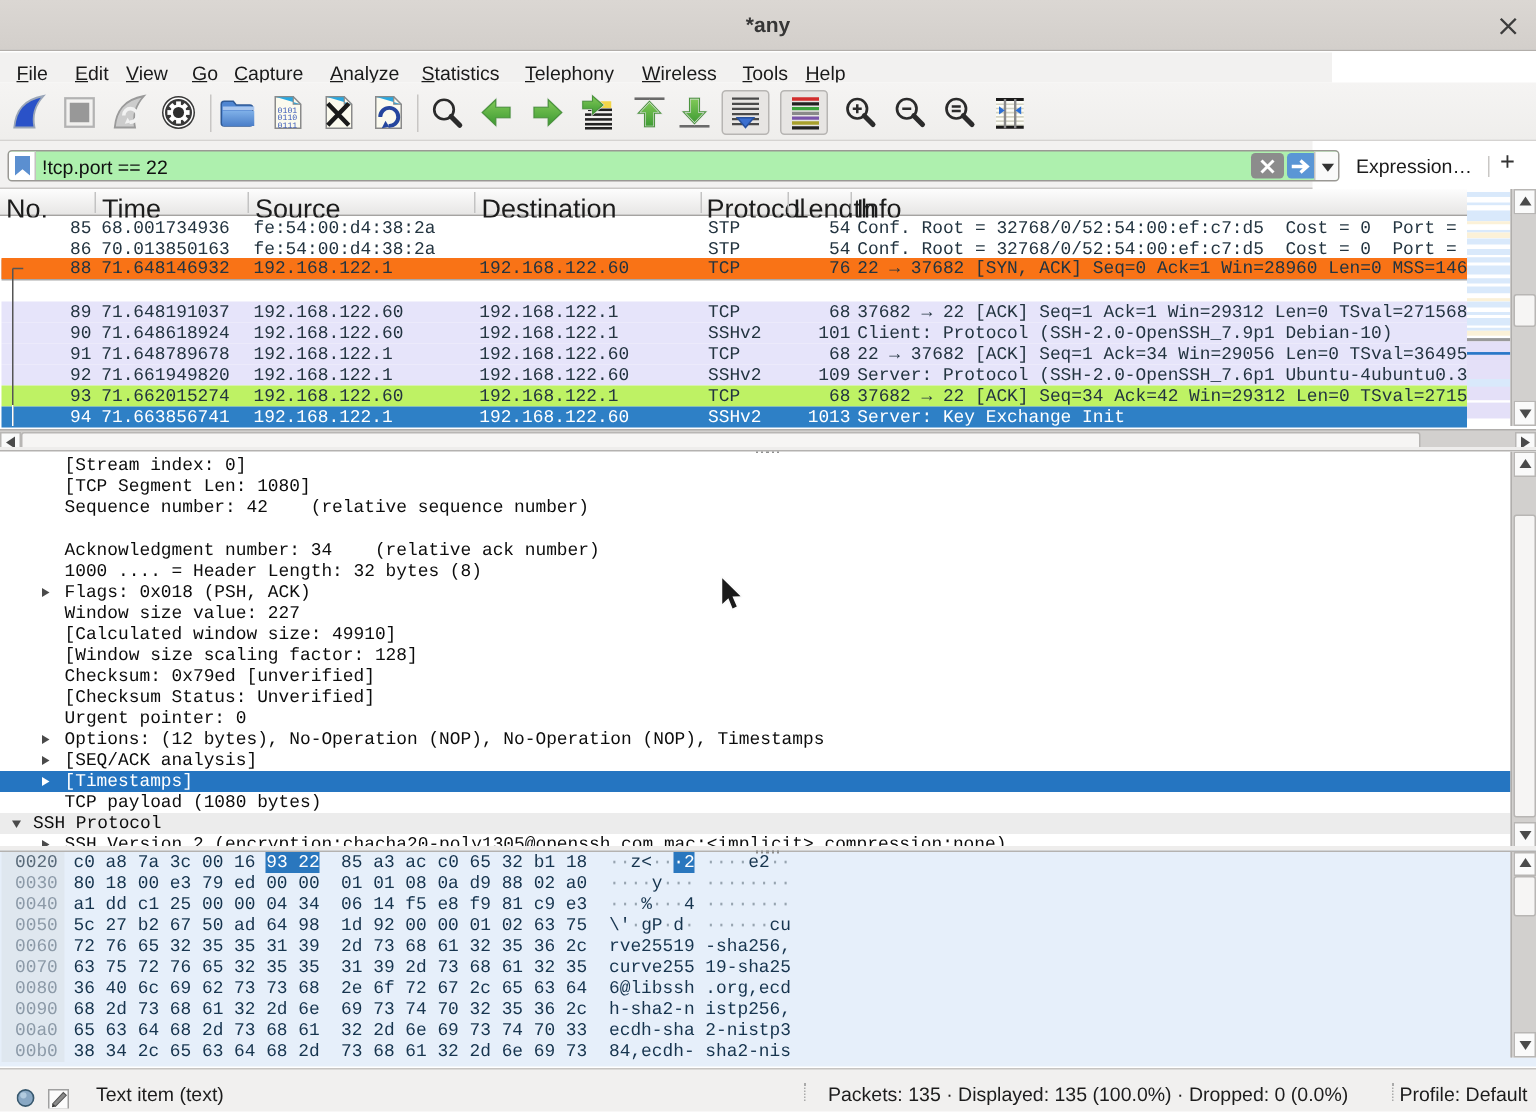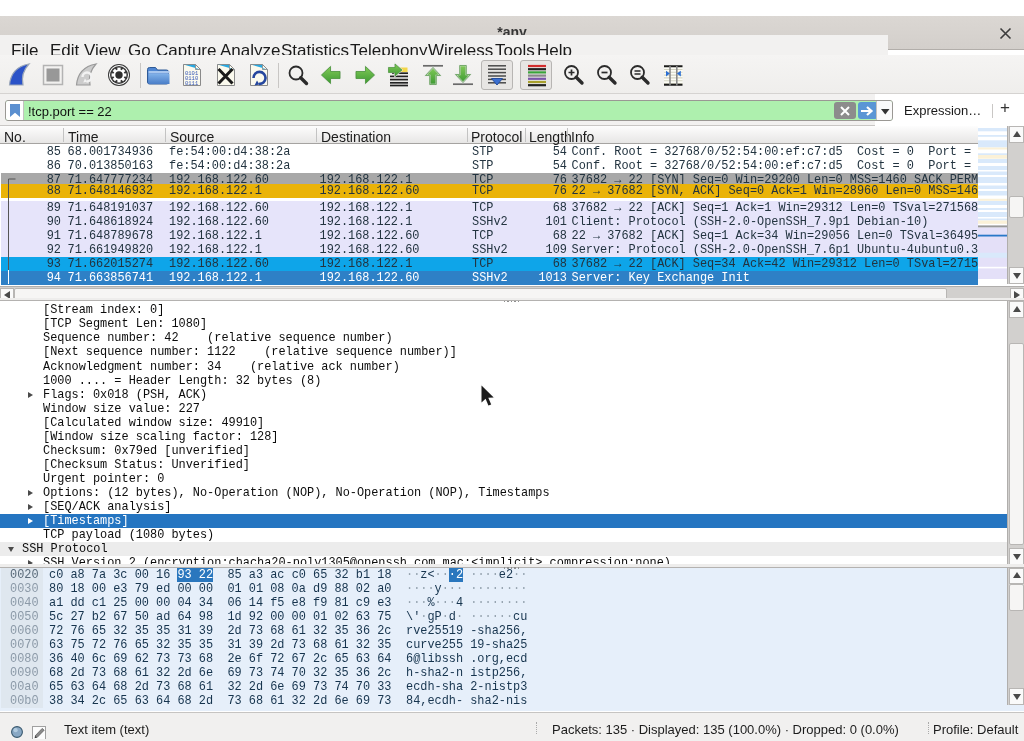--- a/index.html
+++ b/index.html
@@ -1,40 +1,40 @@
 <!DOCTYPE html>
 <html><head><meta charset="utf-8">
 <style>
 *{margin:0;padding:0;box-sizing:border-box}
 html,body{width:1024px;height:741px;overflow:hidden;background:#fff;font-family:"Liberation Sans",sans-serif}
 .abs{position:absolute}
 
-#titlebar{position:absolute;left:0;top:16px;width:1024px;height:34px;background:linear-gradient(#dbd7d3,#d3cfcb);border-bottom:1px solid #b2aeaa}
+#titlebar{position:absolute;left:0;top:0;width:1024px;height:34px;background:linear-gradient(#dbd7d3,#d3cfcb);border-bottom:1px solid #b2aeaa}
 #titlebar .t{position:absolute;left:0;right:0;top:7.8px;text-align:center;font-size:14px;font-weight:bold;color:#363636}
 
-#menubar{position:absolute;left:0;top:35px;width:888px;height:20px;background:#f2f1f0;font-size:17px;color:#1a1a1a}
+#menubar{position:absolute;left:0;top:35px;width:888px;height:20px;background:#f2f1f0;font-size:13px;color:#1a1a1a}
 #menubar span{position:absolute;top:6px}
 #menubar u{text-decoration:underline}
 
 #toolbar{position:absolute;left:0;top:55px;width:1024px;height:39px;background:linear-gradient(#f5f4f3,#efeeec);border-bottom:1px solid #d5d3d1}
 .tsep{position:absolute;top:8px;width:1px;height:25px;background:#c8c6c4}
 .tico{position:absolute;top:7px}
 .tbtn{position:absolute;top:5px;width:32px;height:30px;border:1px solid #b7b5b3;border-radius:3px;background:#e7e5e3}
 
 #filterbar{position:absolute;left:0;top:94px;width:875px;height:32px;background:#f2f1f0;border-bottom:1px solid #c9c7c5}
 #finput{position:absolute;left:5px;top:6px;width:888px;height:21px;background:#aef0ae;border:1px solid #9a9894;border-radius:3px;overflow:hidden}
 #fbook{position:absolute;left:0;top:0;width:18px;height:19px;background:#fff;border-right:1px solid #c4c2c0}
 #ftext{position:absolute;left:22px;top:3px;font-size:13px;color:#111}
 #fclear{position:absolute;left:828px;top:1px;width:22px;height:17px;background:#8c8c8c;border-radius:3px}
 #fapply{position:absolute;left:852px;top:1px;width:20px;height:17px;background:#5a96d5;border-radius:3px}
 #fexp{position:absolute;left:904px;top:9px;font-size:13px;color:#1a1a1a}
 #fplus{position:absolute;left:1000px;top:4px;font-size:17px;color:#333}
 
 #plist{position:absolute;left:0;top:126px;width:1024px;height:172px;background:#fff}
-#phead{position:absolute;left:0;top:0;width:1007px;height:18px;background:linear-gradient(#fdfdfd,#e7e6e5);border-bottom:1px solid #a5a3a1;font-size:14px;color:#1c1c1c}
+#phead{position:absolute;left:0;top:0;width:1007px;height:18px;background:linear-gradient(#fdfdfd,#e7e6e5);border-bottom:1px solid #a5a3a1;font-size:18px;color:#1c1c1c}
 #phead span{position:absolute;top:3px}
 .hsep{position:absolute;top:2px;width:1px;height:14px;background:#c3c3c3}
 .prow{position:absolute;left:1px;width:977px;height:14px;font-family:"Liberation Mono",monospace;font-size:11.9px;line-height:14.1px;white-space:pre;color:#233440}
 .prow span{position:absolute;top:0}
 .pno{left:0;width:60px;text-align:right}
 .ptm{left:66.5px}.psrc{left:168px}.pdst{left:318.5px}.ppr{left:471px}
 .plen{left:500px;width:66px;text-align:right}
 .pinf{left:570.5px}
 
 .sbv{position:absolute;background:#d2d0ce;border-left:1px solid #b0aeac}
@@ -272,26 +272,26 @@
 <div class="hsep" style="left:63px"></div>
       <div class="hsep" style="left:165px"></div>
       <div class="hsep" style="left:316px"></div>
       <div class="hsep" style="left:467px"></div>
       <div class="hsep" style="left:525px"></div>
       <div class="hsep" style="left:567px"></div>
 </div>
 <div class="prow" style="top:18.5px;background:#fff"><span class="pno">85</span><span class="ptm">68.001734936</span><span class="psrc">fe:54:00:d4:38:2a</span><span class="ppr">STP</span><span class="plen">54</span><span class="pinf">Conf. Root = 32768/0/52:54:00:ef:c7:d5  Cost = 0  Port = 0x8001</span></div>
 <div class="prow" style="top:32.6px;background:#fff"><span class="pno">86</span><span class="ptm">70.013850163</span><span class="psrc">fe:54:00:d4:38:2a</span><span class="ppr">STP</span><span class="plen">54</span><span class="pinf">Conf. Root = 32768/0/52:54:00:ef:c7:d5  Cost = 0  Port = 0x8001</span></div>
 <div class="prow" style="top:46.7px;background:#a8a8a8"><span class="pno">87</span><span class="ptm">71.647777234</span><span class="psrc">192.168.122.60</span><span class="pdst">192.168.122.1</span><span class="ppr">TCP</span><span class="plen">76</span><span class="pinf">37682 → 22 [SYN] Seq=0 Win=29200 Len=0 MSS=1460 SACK_PERM=1</span></div>
-<div class="prow" style="top:58px;background:#eab308"><span class="pno">88</span><span class="ptm">71.648146932</span><span class="psrc">192.168.122.1</span><span class="pdst">192.168.122.60</span><span class="ppr">TCP</span><span class="plen">76</span><span class="pinf">22 → 37682 [SYN, ACK] Seq=0 Ack=1 Win=28960 Len=0 MSS=1460 S</span></div>
+<div class="prow" style="top:46px;background:#f97316"><span class="pno">88</span><span class="ptm">71.648146932</span><span class="psrc">192.168.122.1</span><span class="pdst">192.168.122.60</span><span class="ppr">TCP</span><span class="plen">76</span><span class="pinf">22 → 37682 [SYN, ACK] Seq=0 Ack=1 Win=28960 Len=0 MSS=1460 S</span></div>
 <div class="prow" style="top:74.9px;background:#e6e4fa"><span class="pno">89</span><span class="ptm">71.648191037</span><span class="psrc">192.168.122.60</span><span class="pdst">192.168.122.1</span><span class="ppr">TCP</span><span class="plen">68</span><span class="pinf">37682 → 22 [ACK] Seq=1 Ack=1 Win=29312 Len=0 TSval=2715689</span></div>
 <div class="prow" style="top:89px;background:#e6e4fa"><span class="pno">90</span><span class="ptm">71.648618924</span><span class="psrc">192.168.122.60</span><span class="pdst">192.168.122.1</span><span class="ppr">SSHv2</span><span class="plen">101</span><span class="pinf">Client: Protocol (SSH-2.0-OpenSSH_7.9p1 Debian-10)</span></div>
 <div class="prow" style="top:103.1px;background:#e6e4fa"><span class="pno">91</span><span class="ptm">71.648789678</span><span class="psrc">192.168.122.1</span><span class="pdst">192.168.122.60</span><span class="ppr">TCP</span><span class="plen">68</span><span class="pinf">22 → 37682 [ACK] Seq=1 Ack=34 Win=29056 Len=0 TSval=364959</span></div>
 <div class="prow" style="top:117.2px;background:#e6e4fa"><span class="pno">92</span><span class="ptm">71.661949820</span><span class="psrc">192.168.122.1</span><span class="pdst">192.168.122.60</span><span class="ppr">SSHv2</span><span class="plen">109</span><span class="pinf">Server: Protocol (SSH-2.0-OpenSSH_7.6p1 Ubuntu-4ubuntu0.3)</span></div>
-<div class="prow" style="top:131.3px;background:#0ea5e9"><span class="pno">93</span><span class="ptm">71.662015274</span><span class="psrc">192.168.122.60</span><span class="pdst">192.168.122.1</span><span class="ppr">TCP</span><span class="plen">68</span><span class="pinf">37682 → 22 [ACK] Seq=34 Ack=42 Win=29312 Len=0 TSval=27156</span></div>
+<div class="prow" style="top:131.3px;background:#bef264"><span class="pno">93</span><span class="ptm">71.662015274</span><span class="psrc">192.168.122.60</span><span class="pdst">192.168.122.1</span><span class="ppr">TCP</span><span class="plen">68</span><span class="pinf">37682 → 22 [ACK] Seq=34 Ack=42 Win=29312 Len=0 TSval=27156</span></div>
 <div class="prow" style="top:145.4px;background:#2e80c6;color:#fff"><span class="pno">94</span><span class="ptm">71.663856741</span><span class="psrc">192.168.122.1</span><span class="pdst">192.168.122.60</span><span class="ppr">SSHv2</span><span class="plen">1013</span><span class="pinf">Server: Key Exchange Init</span></div>
 <svg class="abs" style="left:0;top:46px" width="20" height="112">
       <path d="M8.5 7 h7 M8.5 7 V112" stroke="#555" stroke-width="1" fill="none"></path>
       <path d="M8.5 98 V112" stroke="#fff" stroke-width="1"></path>
     </svg>
 
 <div class="abs" id="minimap" style="left:978px;top:0;width:29px;height:158px;background:#fff">
 <svg width="29" height="158">
 <g fill="#d9e9fb">
 <rect x="0" y="2" width="29" height="3.3"></rect>
@@ -339,21 +339,20 @@
 <div class="sbb" style="left:1010px;top:1px;height:13px;width:14px"></div>
       <div class="arr" style="left:1014px;top:4.5px;border-top:4px solid transparent;border-bottom:4px solid transparent;border-left:6px solid #4a4a4a"></div>
 </div>
 </div>
 <div class="abs" style="left:0;top:298px;width:1024px;height:2px;background:#eeedec"></div>
 <div class="abs" style="left:0;top:564px;width:1024px;height:3px;background:#eeedec"></div>
 <div id="details">
 <div class="dline" style="top:2.4px"><span class="dtx" style="left:43px">[Stream index: 0]</span></div>
 <div class="dline" style="top:16.43px"><span class="dtx" style="left:43px">[TCP Segment Len: 1080]</span></div>
 <div class="dline" style="top:30.46px"><span class="dtx" style="left:43px">Sequence number: 42    (relative sequence number)</span></div>
-<div class="dline" style="top:44.49px"><span class="dtx" style="left:43px">[Next sequence number: 1122    (relative sequence number)]</span></div>
 <div class="dline" style="top:58.52px"><span class="dtx" style="left:43px">Acknowledgment number: 34    (relative ack number)</span></div>
 <div class="dline" style="top:72.55px"><span class="dtx" style="left:43px">1000 .... = Header Length: 32 bytes (8)</span></div>
 <div class="dline" style="top:86.58px"><i class="tri-r" style="left:28px"></i><span class="dtx" style="left:43px">Flags: 0x018 (PSH, ACK)</span></div>
 <div class="dline" style="top:100.61px"><span class="dtx" style="left:43px">Window size value: 227</span></div>
 <div class="dline" style="top:114.64px"><span class="dtx" style="left:43px">[Calculated window size: 49910]</span></div>
 <div class="dline" style="top:128.67px"><span class="dtx" style="left:43px">[Window size scaling factor: 128]</span></div>
 <div class="dline" style="top:142.7px"><span class="dtx" style="left:43px">Checksum: 0x79ed [unverified]</span></div>
 <div class="dline" style="top:156.73px"><span class="dtx" style="left:43px">[Checksum Status: Unverified]</span></div>
 <div class="dline" style="top:170.76px"><span class="dtx" style="left:43px">Urgent pointer: 0</span></div>
 <div class="dline" style="top:184.79px"><i class="tri-r" style="left:28px"></i><span class="dtx" style="left:43px">Options: (12 bytes), No-Operation (NOP), No-Operation (NOP), Timestamps</span></div>

